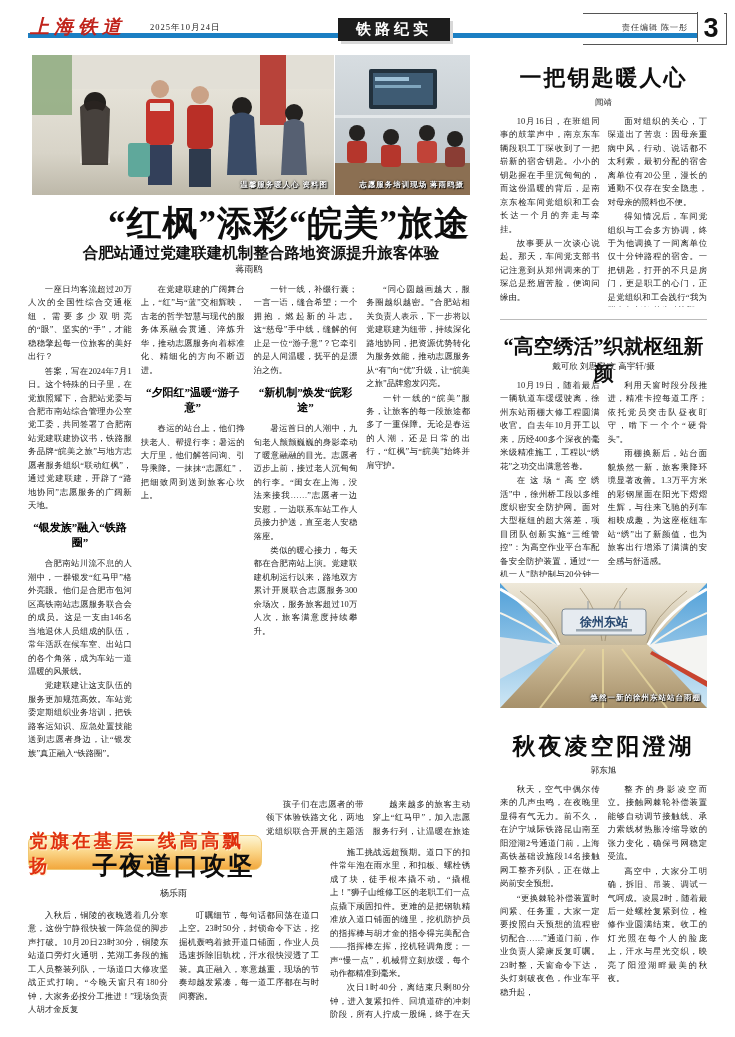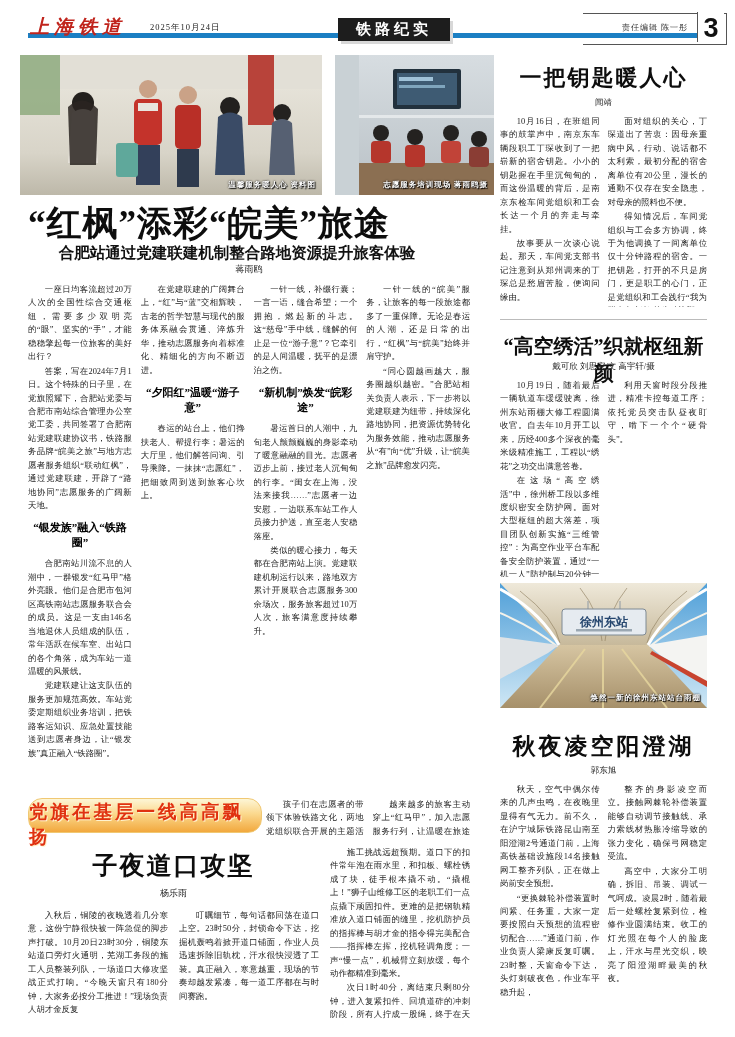--- a/index.html
+++ b/index.html
@@ -14,39 +14,39 @@
   .section-box{position:absolute;left:310px;top:4px;width:112px;height:23px;background:#1d1d1d;
                box-shadow:3px 3px 0 #d8d8d8;display:flex;align-items:center;justify-content:center;}
   .section-box span{color:#fff;font-size:15px;font-weight:bold;letter-spacing:4px;font-family:Liberation Mono, monospace;}
   .hdr-rightbox{position:absolute;right:0;top:-1px;width:143px;height:30px;
                 border-top:1px solid #555;border-right:1px solid #555;border-bottom:1px solid #555;}
   .editor{position:absolute;right:38px;top:8px;font-size:8px;color:#333;letter-spacing:1px;}
   .pageno{position:absolute;right:2px;top:-2px;width:26px;height:30px;border-left:1px solid #555;
           font-size:27px;font-weight:bold;text-align:center;line-height:32px;color:#111;
           font-family:"Liberation Sans",sans-serif;background:#fff;}
   
-  .photoL{position:absolute;left:20px;top:55px;width:302px;height:140px;overflow:hidden;background:#ef4444;}
-  .photoR{position:absolute;left:335px;top:55px;width:135px;height:140px;overflow:hidden;background:#c9d1d5;padding-left:24px;}
+  .photoL{position:absolute;left:32px;top:55px;width:302px;height:140px;overflow:hidden;background:#ef4444;}
+  .photoR{position:absolute;left:335px;top:55px;width:135px;height:140px;overflow:hidden;background:#c9d1d5;}
   .photo-cap{position:absolute;right:6px;bottom:5px;color:#fff;font-size:7.5px;font-weight:bold;
              text-shadow:0 0 2px #000,1px 1px 1px #000;letter-spacing:1px;}
   
-  .m-headline{position:absolute;left:28px;top:200px;width:442px;text-align:left;font-size:35px;
+  .m-headline{position:absolute;left:28px;top:200px;width:442px;text-align:right;font-size:35px;
               font-weight:bold;letter-spacing:1px;color:#0d0d0d;}
-  .m-deck{position:absolute;left:16px;top:243px;width:442px;text-align:center;font-size:15.5px;font-weight:bold;color:#111;}
+  .m-deck{position:absolute;left:40px;top:243px;width:442px;text-align:center;font-size:15.5px;font-weight:bold;color:#111;}
   .m-byline{position:absolute;left:28px;top:263px;width:442px;text-align:center;font-size:9px;color:#222;}
   .m-body{position:absolute;left:28px;top:283px;width:442px;height:513px;display:flex;gap:9px;}
   .tcol{flex:1;overflow:hidden;}
   .para{font-size:8.4px;line-height:1.6;text-align:justify;text-indent:2em;margin:0 0 1px;color:#1c1c1c;}
   .inhead{font-size:11px;font-weight:bold;text-align:center;margin:8px 0 7px;color:#000;}
   .runover{position:absolute;left:266px;top:798px;width:204px;height:38px;display:flex;gap:9px;overflow:hidden;}
   .runover .tcol{height:38px;}
   
-  .banner{position:absolute;left:28px;top:798px;width:232px;height:33px;border-radius:14px;
+  .banner{position:absolute;left:28px;top:835px;width:232px;height:33px;border-radius:8px;
           background:linear-gradient(180deg,#fdf6d6 0%,#fbd88d 45%,#f2a83d 100%);
-          display:flex;justify-content:center;border:1px solid #f0c873;}
+          display:flex;align-items:center;justify-content:center;border:1px solid #f0c873;}
   .banner span{color:#e03110;font-size:18.5px;font-weight:bold;letter-spacing:3px;
                text-shadow:1px 1px 0 #fff3cf;font-family:"Liberation Sans",sans-serif;}
   
   .b-article{position:absolute;left:28px;top:841px;width:442px;height:183px;display:grid;
              grid-template-columns:140px 140px 140px;grid-column-gap:11px;grid-template-rows:68px auto;}
   .b-headblock{grid-column:1/3;grid-row:1;text-align:center;}
   .b-headline{font-size:25px;font-weight:bold;letter-spacing:2px;margin-top:8px;color:#0d0d0d;}
   .b-byline{font-size:9px;margin-top:5px;color:#222;}
   .b-c1{grid-column:1;grid-row:2;overflow:hidden;}
   .b-c2{grid-column:2;grid-row:2;overflow:hidden;}
@@ -163,22 +163,22 @@
         <h4 class="inhead">“夕阳红”温暖“游子意”</h4>
         <p class="para">春运的站台上，他们搀扶老人、帮提行李；暑运的大厅里，他们解答问询、引导乘降。一抹抹“志愿红”，把细致周到送到旅客心坎上。</p>
       </div>
     <div class="tcol">
         <p class="para">一针一线，补缀行囊；一言一语，缝合希望；一个拥抱，燃起新的斗志。这“慈母”手中线，缝解的何止是一位“游子意”？它牵引的是人间温暖，抚平的是漂泊之伤。</p>
         <h4 class="inhead">“新机制”焕发“皖彩途”</h4>
         <p class="para">暑运首日的人潮中，九旬老人颤颤巍巍的身影牵动了暖意融融的目光。志愿者迈步上前，接过老人沉甸甸的行李。“闺女在上海，没法来接我……”志愿者一边安慰，一边联系车站工作人员接力护送，直至老人安稳落座。</p>
         <p class="para">类似的暖心接力，每天都在合肥南站上演。党建联建机制运行以来，路地双方累计开展联合志愿服务300余场次，服务旅客超过10万人次，旅客满意度持续攀升。</p>
       </div>
     <div class="tcol">
+        <p class="para">“同心圆越画越大，服务圈越织越密。”合肥站相关负责人表示，下一步将以党建联建为纽带，持续深化路地协同，把资源优势转化为服务效能，推动志愿服务从“有”向“优”升级，让“皖美之旅”品牌愈发闪亮。</p>
         <p class="para">一针一线的“皖美”服务，让旅客的每一段旅途都多了一重保障。无论是春运的人潮，还是日常的出行，“红枫”与“皖美”始终并肩守护。</p>
-        <p class="para">“同心圆越画越大，服务圈越织越密。”合肥站相关负责人表示，下一步将以党建联建为纽带，持续深化路地协同，把资源优势转化为服务效能，推动志愿服务从“有”向“优”升级，让“皖美之旅”品牌愈发闪亮。</p>
       </div>
   </div>
 
   <div class="banner">
     <span>党旗在基层一线高高飘扬</span>
   </div>
   <div class="runover">
     <div class="tcol">
         <p class="para">孩子们在志愿者的带领下体验铁路文化，两地党组织联合开展的主题活动一场接一场，气氛热烈。</p>
       </div>
@@ -223,20 +223,21 @@
 
     <div class="r-head a2-head">“高空绣活”织就枢纽新颜</div>
     <div class="r-byline a2-by" style="width:207px;">戴可欣 刘思宏/文 高宇轩/摄</div>
     <div class="r2col a2-body">
       <div class="rc">
           <p class="para">10月19日，随着最后一辆轨道车缓缓驶离，徐州东站雨棚大修工程圆满收官。自去年10月开工以来，历经400多个深夜的毫米级精准施工，工程以“绣花”之功交出满意答卷。</p>
           <p class="para">在这场“高空绣活”中，徐州桥工段以多维度织密安全防护网。面对大型枢纽的超大落差，项目团队创新实施“三维管控”：为高空作业平台车配备安全防护装置，通过“一机一人”防护制与20分钟一巡的防坠机制，确保高空施工安全；</p>
         </div>
       <div class="rc">
           <p class="para">利用天窗时段分段推进，精准卡控每道工序；依托党员突击队昼夜盯守，啃下一个个“硬骨头”。</p>
+          <p class="para">雨棚换新后，站台面貌焕然一新，旅客乘降环境显著改善。1.3万平方米的彩钢屋面在阳光下熠熠生辉，与往来飞驰的列车相映成趣，为这座枢纽车站“绣”出了新颜值，也为旅客出行增添了满满的安全感与舒适感。</p>
         </div>
     </div>
 
     <div class="stphoto">
       <svg width="207" height="125" viewBox="0 0 207 125">
         <defs>
           <linearGradient id="sky" x1="0" y1="0" x2="0" y2="1">
             <stop offset="0" stop-color="#4f9fd8"></stop>
               <stop offset="1" stop-color="#cfe7f5"></stop>
           </linearGradient>

